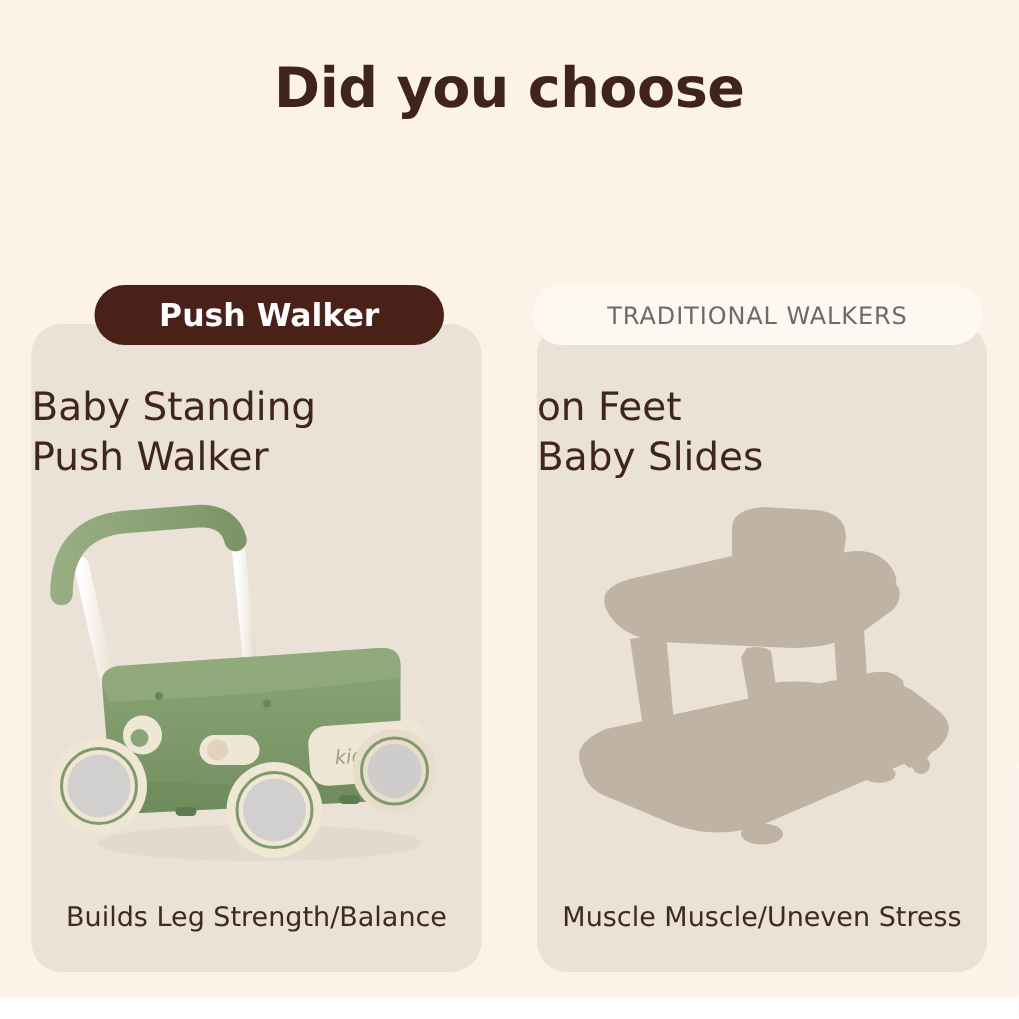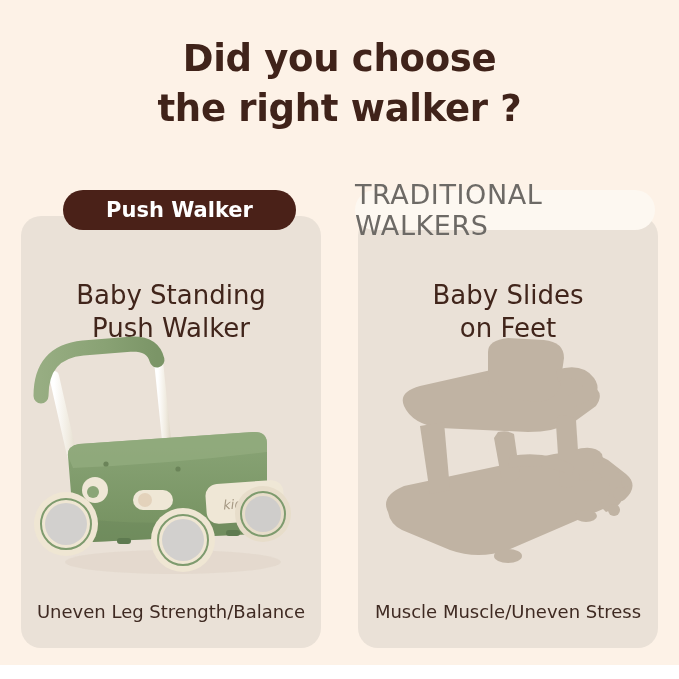--- a/index.html
+++ b/index.html
@@ -66,32 +66,31 @@
     background: #4a2118;
     color: #ffffff;
     font-size: 21px;
     font-weight: bold;
   }
   .badge-light {
     left: 355px;
     width: 300px;
     background: #fdf8f1;
     color: #6d6a66;
-    font-size: 27px;
+    font-size: 16px;
     font-weight: normal;
     letter-spacing: 0.6px;
   }
 
   
   .card-heading {
     position: absolute;
-    top: 63px;
+    top: 40px;
     left: 0;
     width: 100%;
-    text-align: center;
     color: #41251b;
     font-size: 26px;
     line-height: 33px;
   }
   .card-heading span { display: block; }
 
   
   .card-caption {
     position: absolute;
     bottom: 26px;
@@ -112,21 +111,20 @@
   }
   .illus svg { display: block; width: 300px; height: 250px; }
 </style>
 </head>
 <body>
 
 <div id="infographic">
 
   <div class="title-block">
     <span class="title-line">Did you choose</span>
-    <span class="title-line">the right walker ?</span>
   </div>
 
   <div class="card card-left">
 
     <div class="card-heading">
       <span>Baby Standing</span>
       <span>Push Walker</span>
     </div>
 
     <div class="illus">
@@ -188,28 +186,28 @@
           <circle cx="162" cy="206" r="32" fill="#efe6d3"></circle>
           <circle cx="162" cy="206" r="25" fill="none" stroke="#7e9b6e" stroke-width="2"></circle>
           <circle cx="162" cy="206" r="21" fill="#d2d0ce"></circle>
         </g>
 
         <rect x="96" y="204" width="14" height="6" rx="3" fill="#5e7a50"></rect>
         <rect x="205" y="196" width="14" height="6" rx="3" fill="#5e7a50"></rect>
       </svg>
     </div>
 
-    <div class="card-caption">Uneven Leg Strength/Balance</div>
+    <div class="card-caption">Builds Leg Strength/Balance</div>
   </div>
 
   <div class="card card-right">
 
     <div class="card-heading">
+      <span>on Feet</span>
       <span>Baby Slides</span>
-      <span>on Feet</span>
     </div>
 
     <div class="illus">
       <svg viewBox="0 0 300 250" xmlns="http://www.w3.org/2000/svg">
         <g fill="#c0b3a3">
 
           <path d="M30 178 Q22 162 46 152 L196 120 Q228 114 250 126 L268 140 Q282 152 266 166
                    L150 216 Q120 226 92 216 L44 196 Q32 190 30 178 Z"></path>
 
           <ellipse cx="150" cy="222" rx="14" ry="7"></ellipse>

